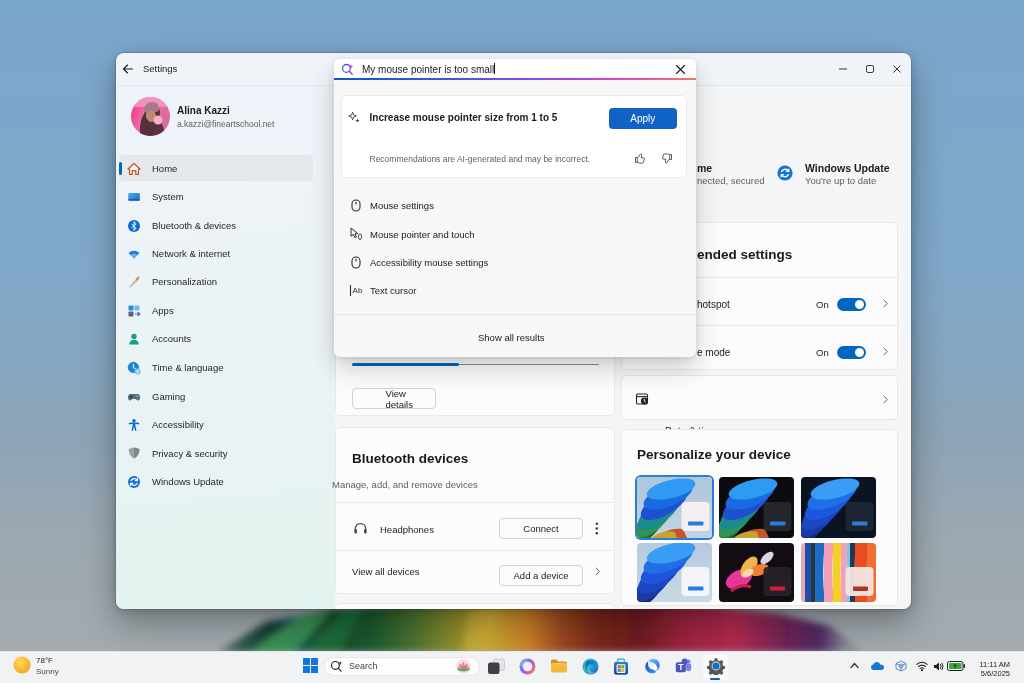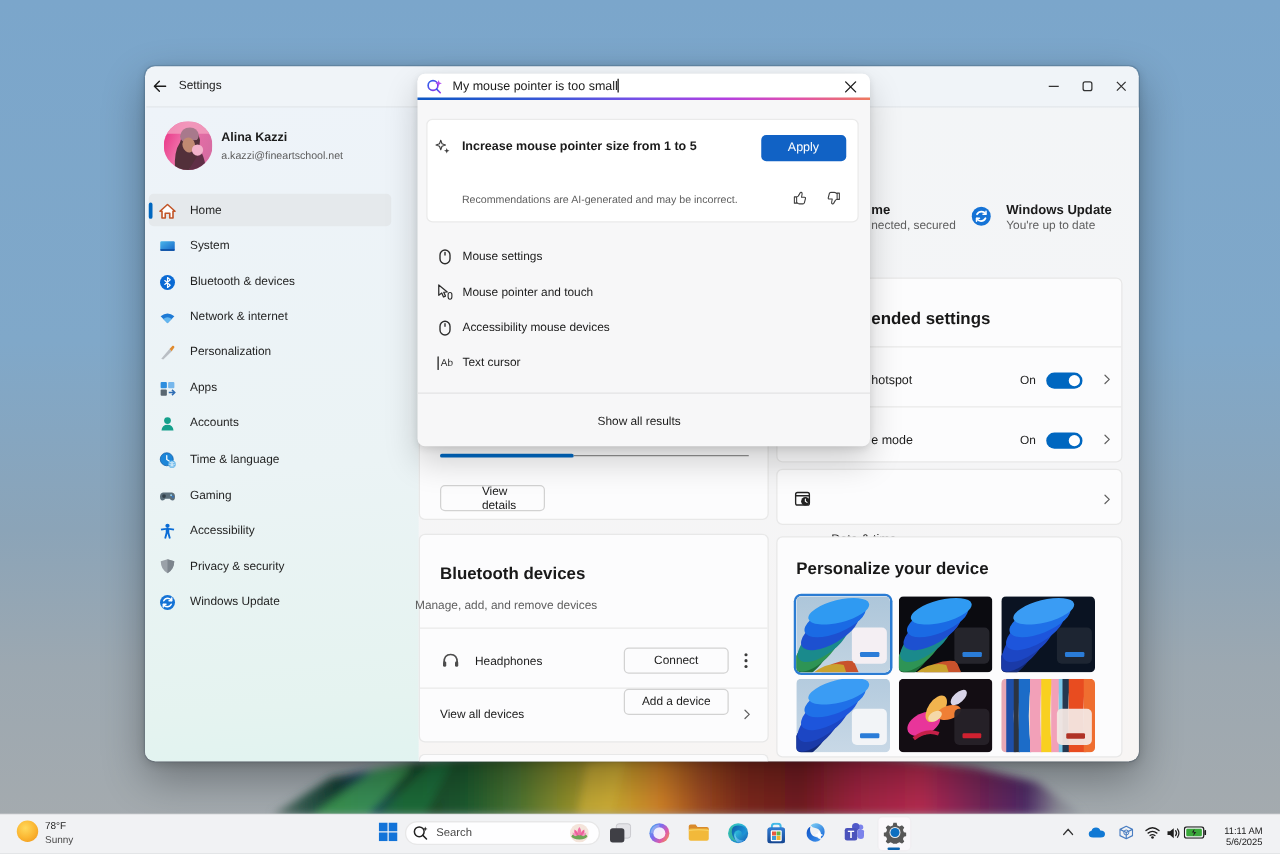--- a/index.html
+++ b/index.html
@@ -221,21 +221,21 @@
   </svg>
 <div class="t95" style="left:380px;top:523.5px;">Headphones</div>
 <div class="btn" style="left:499px;top:518px;width:84px;height:21px;">Connect</div>
 <svg class="abs" style="left:594.5px;top:522px" width="4" height="13">
     <circle cx="1.8" cy="1.8" r="1.25" fill="#3a3a3a"></circle>
     <circle cx="1.8" cy="6.5" r="1.25" fill="#3a3a3a"></circle>
     <circle cx="1.8" cy="11.2" r="1.25" fill="#3a3a3a"></circle>
   </svg>
 <div class="divid" style="left:336px;top:549.5px;width:278px;"></div>
 <div class="t95" style="left:352px;top:566px;">View all devices</div>
-<div class="btn" style="left:499px;top:551px;width:84px;height:20.5px;text-align:center;">Add a device</div>
+<div class="btn" style="left:499px;top:565px;width:84px;height:20.5px;text-align:center;">Add a device</div>
 <svg class="chev" style="left:593px;top:566.5px" viewBox="0 0 9 9">
     <path d="M3 1.2 L6.4 4.5 L3 7.8" stroke="#5f5f5f" stroke-width="1" fill="none" stroke-linecap="round" stroke-linejoin="round"></path>
   </svg>
 <div class="abs" style="left:335px;top:603px;width:280px;height:5.5px;background:#fcfcfd;border:1px solid #e8e8e8;border-bottom:none;border-radius:5px 5px 0 0;"></div>
 
 <div class="card" style="left:621px;top:222px;width:277px;height:148px;"></div>
 <div class="h135" style="left:697px;top:247px;">ended settings</div>
 <div class="divid" style="left:622px;top:277px;width:275px;"></div>
 <div class="t10" style="left:697px;top:298.5px;">hotspot</div>
 <div class="t95" style="left:816px;top:299px;">On</div>
@@ -393,21 +393,21 @@
 <div class="t95" style="left:370px;top:200px;">Mouse settings</div>
 <svg class="abs" style="left:349px;top:227px" width="14" height="13" viewBox="0 0 14 13">
     <path d="M2 1 L2 9.2 L4.4 7.4 L5.8 10.6 L7.4 9.9 L6 6.8 L8.8 6.6 Z" fill="none" stroke="#2d2d2d" stroke-width="1" stroke-linejoin="round"></path>
     <path d="M9.5 8.6 q0-1.6 1.5-1.6 t1.5 1.6 v1.8 q0 2-1.5 2 t-1.5-2 Z" fill="none" stroke="#2d2d2d" stroke-width="0.9"></path>
   </svg>
 <div class="t95" style="left:370px;top:228.5px;">Mouse pointer and touch</div>
 <svg class="abs" style="left:350px;top:255.5px" width="12" height="13" viewBox="0 0 12 13">
     <rect x="2" y="1" width="8" height="11" rx="4" fill="none" stroke="#2d2d2d" stroke-width="1.1"></rect>
     <path d="M6 3 V5" stroke="#2d2d2d" stroke-width="1.1" stroke-linecap="round"></path>
   </svg>
-<div class="t95" style="left:370px;top:257px;">Accessibility mouse devices</div>
+<div class="t95" style="left:370px;top:257px;">Accessibility mouse settings</div>
 <svg class="abs" style="left:349px;top:284px" width="14" height="13" viewBox="0 0 14 13">
     <path d="M1.5 1.5 V11.5" stroke="#2d2d2d" stroke-width="1.1" stroke-linecap="round"></path>
     <text x="3.6" y="9" font-family="Liberation Sans" font-size="8" fill="#2d2d2d">Ab</text>
   </svg>
 <div class="t95" style="left:370px;top:285px;">Text cursor</div>
 <div class="abs" style="left:334px;top:313.5px;width:362px;height:1px;background:#e4e4e4;"></div>
 <div class="t95" style="left:478px;top:332px;">Show all results</div>
 
 <div class="taskbar"></div>
 <div class="tbtint"></div>

